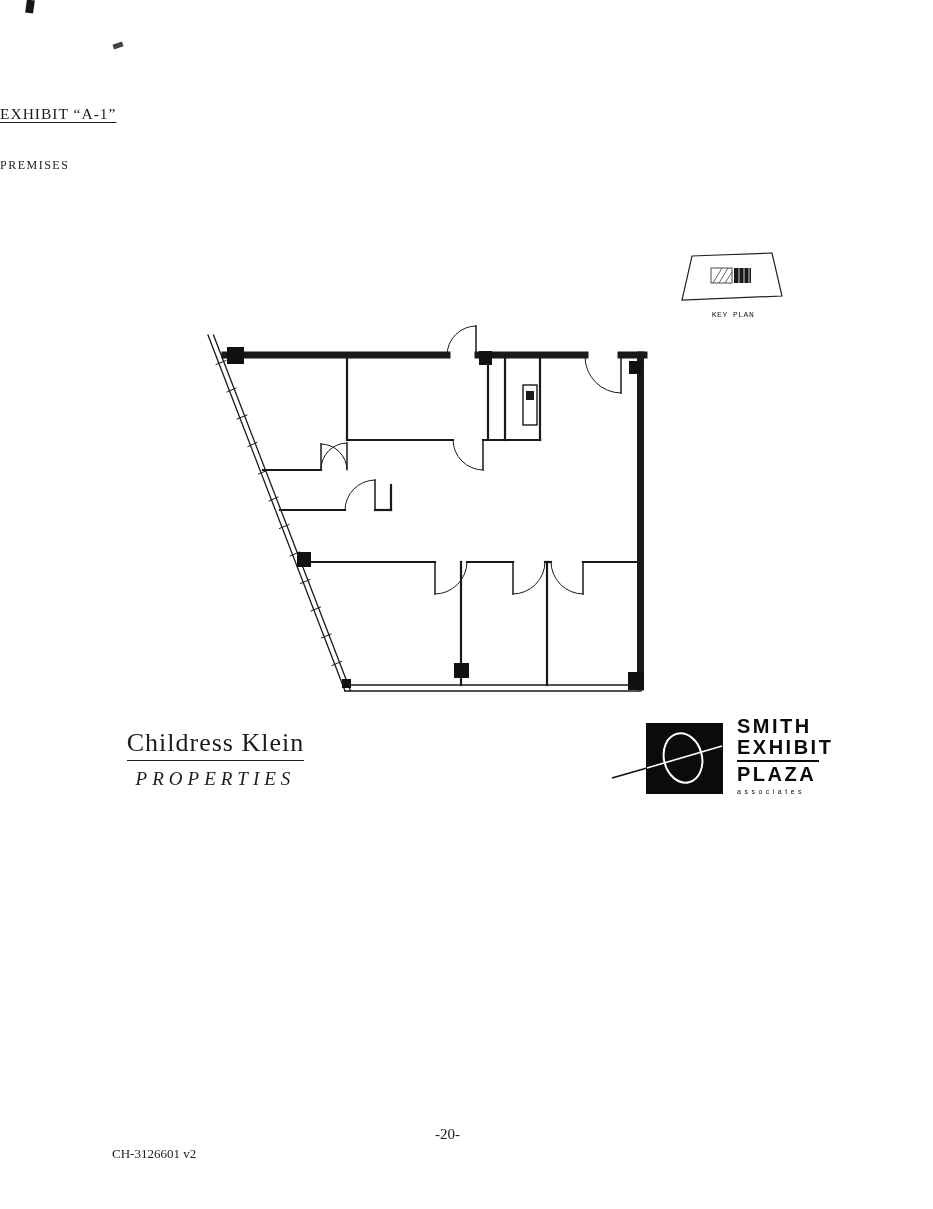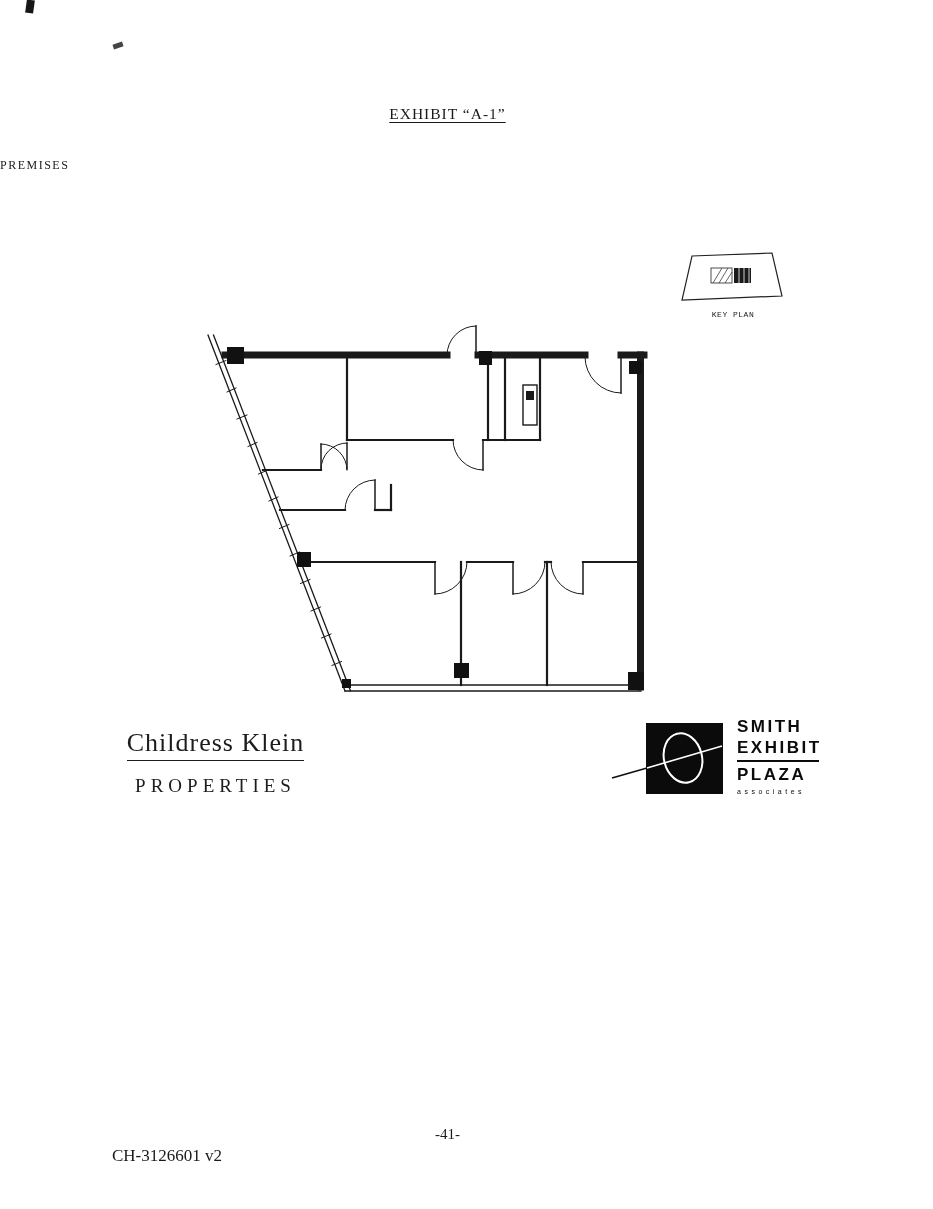--- a/index.html
+++ b/index.html
@@ -8,21 +8,21 @@
     margin:0 auto;overflow:hidden;color:#1a1a1a;
     font-family:"Liberation Serif", serif;
   }
   
   .artifact{position:absolute;background:#161616;}
   .artifact-1{left:26px;top:0;width:8px;height:13px;transform:rotate(8deg);}
   .artifact-2{left:113px;top:43px;width:10px;height:5px;background:#444;transform:rotate(-18deg);}
 
   
   .exhibit-title{
-    position:absolute;left:0;top:105px;width:895px;text-align:center;
+    position:absolute;left:0;top:105px;width:895px;
     font-size:15.5px;letter-spacing:1px;text-decoration:underline;
     text-underline-offset:3px;
   }
   .premises{
     position:absolute;left:0;top:158px;width:895px;text-align:left;
     font-size:12px;letter-spacing:1.5px;
   }
 
   
   .title-block{
@@ -42,35 +42,35 @@
 
   
   .floor-plan{position:absolute;left:195px;top:325px;width:470px;height:390px;}
 
   
   .landlord{position:absolute;left:108px;top:728px;width:215px;text-align:center;}
   .ck-name{
     display:inline-block;font-size:26px;letter-spacing:1px;color:#1c1c1c;
     border-bottom:1.6px solid #1c1c1c;padding-bottom:2px;
   }
-  .ck-sub{font-size:19px;letter-spacing:5px;margin-top:14px;color:#1c1c1c;}
+  .ck-sub{font-size:19px;letter-spacing:5px;margin-top:7px;color:#1c1c1c;font-style:italic;}
 
   
   .designer-mark{position:absolute;left:610px;top:716px;width:125px;height:84px;}
   .designer-text{
     position:absolute;left:737px;top:716px;width:100px;
     font-family:"Liberation Sans", sans-serif;color:#0b0b0b;
   }
-  .shd-word{font-size:17px;font-weight:700;letter-spacing:2.5px;line-height:21px;}
+  .shd-word{font-size:20px;font-weight:700;letter-spacing:2.5px;line-height:21px;}
   .shd-rule{width:82px;height:2px;background:#0b0b0b;margin:2px 0 2px 0;}
   .shd-assoc{font-size:7px;letter-spacing:3.5px;margin-top:3px;font-weight:400;}
 
   
   .page-num{position:absolute;left:0;top:1126px;width:895px;text-align:center;font-size:15px;}
-  .doc-id{position:absolute;left:112px;top:1146px;font-size:17px;}
+  .doc-id{position:absolute;left:112px;top:1146px;font-size:13px;}
 </style>
 </head>
 <body>
 
 <div class="page">
 
   <div class="artifact artifact-1"></div>
   <div class="artifact artifact-2"></div>
 
   <div class="exhibit-title">EXHIBIT “A-1”</div>
@@ -196,16 +196,16 @@
   </svg>
 
   <div class="designer-text">
     <div class="shd-word">SMITH</div>
     <div class="shd-word">EXHIBIT</div>
     <div class="shd-rule"></div>
     <div class="shd-word">PLAZA</div>
     <div class="shd-assoc">associates</div>
   </div>
 
-  <div class="page-num">-41-</div>
+  <div class="page-num">-20-</div>
   <div class="doc-id">CH-3126601 v2</div>
 
 </div>
 
 </body></html>

